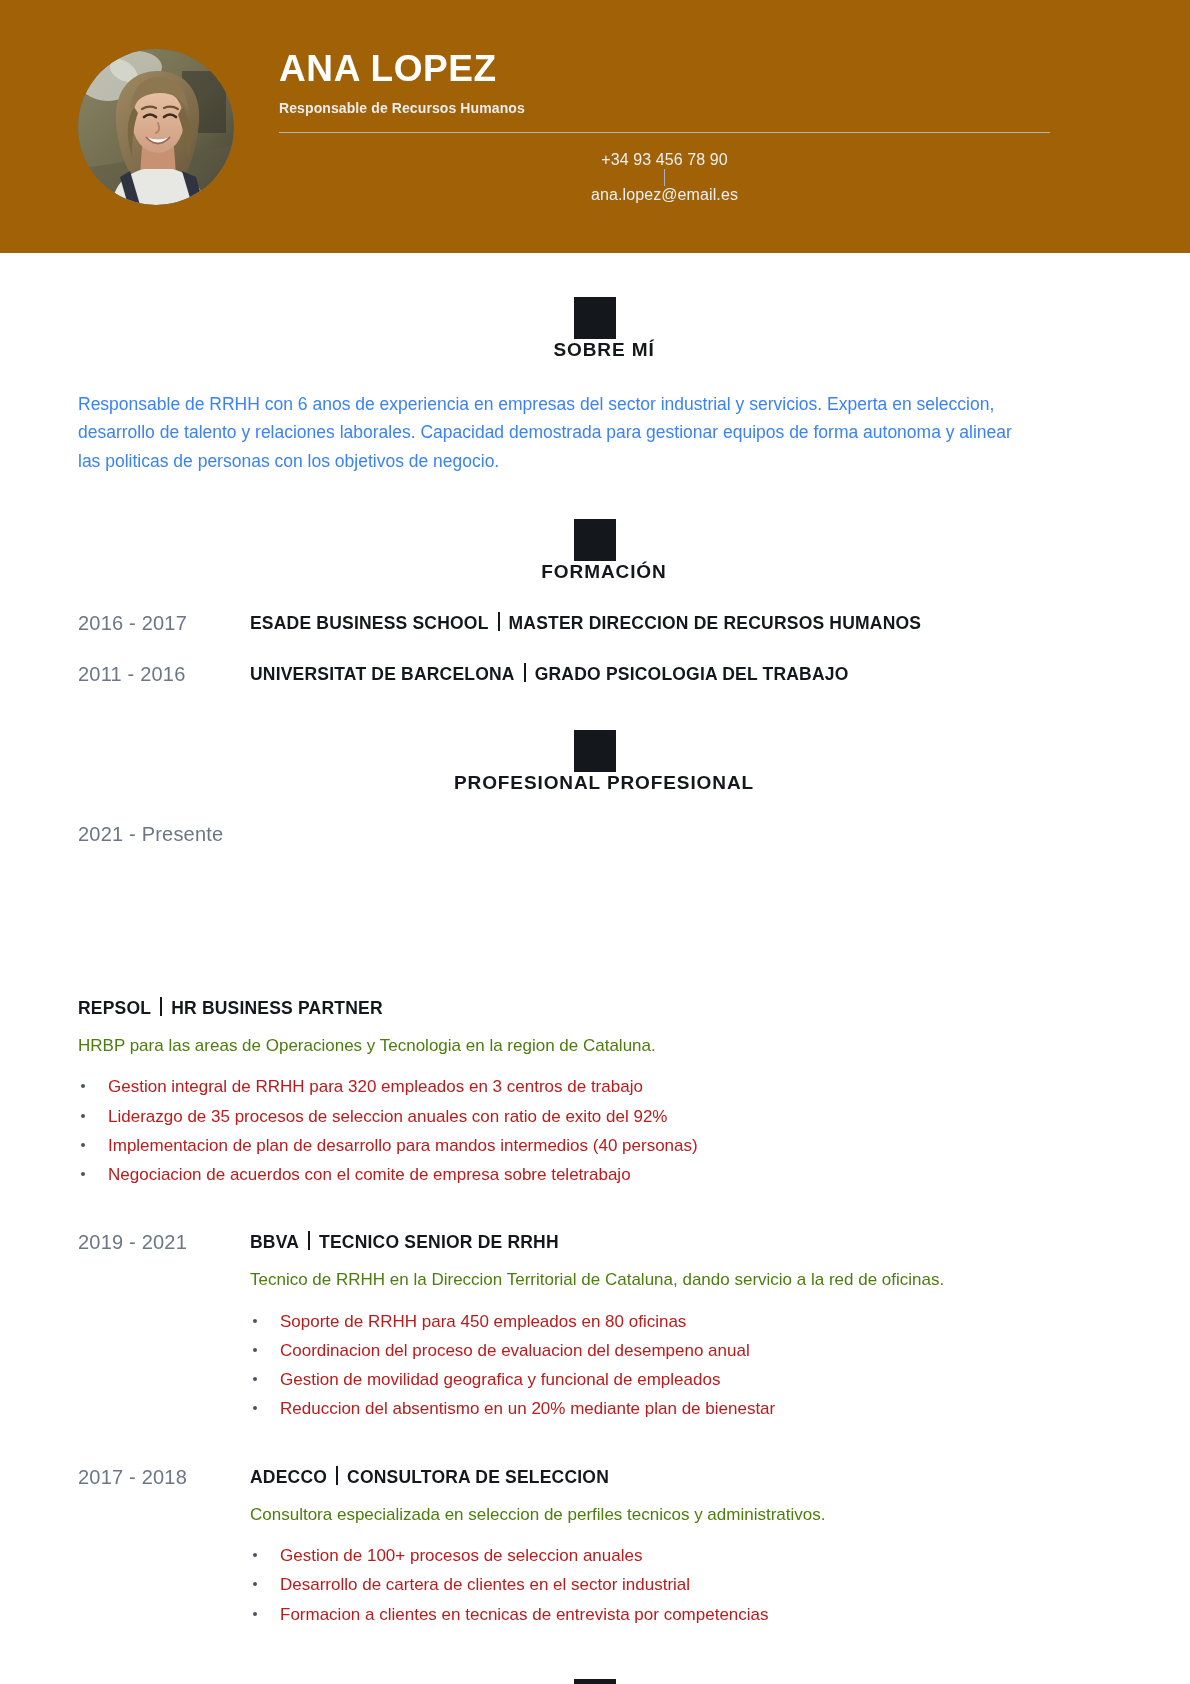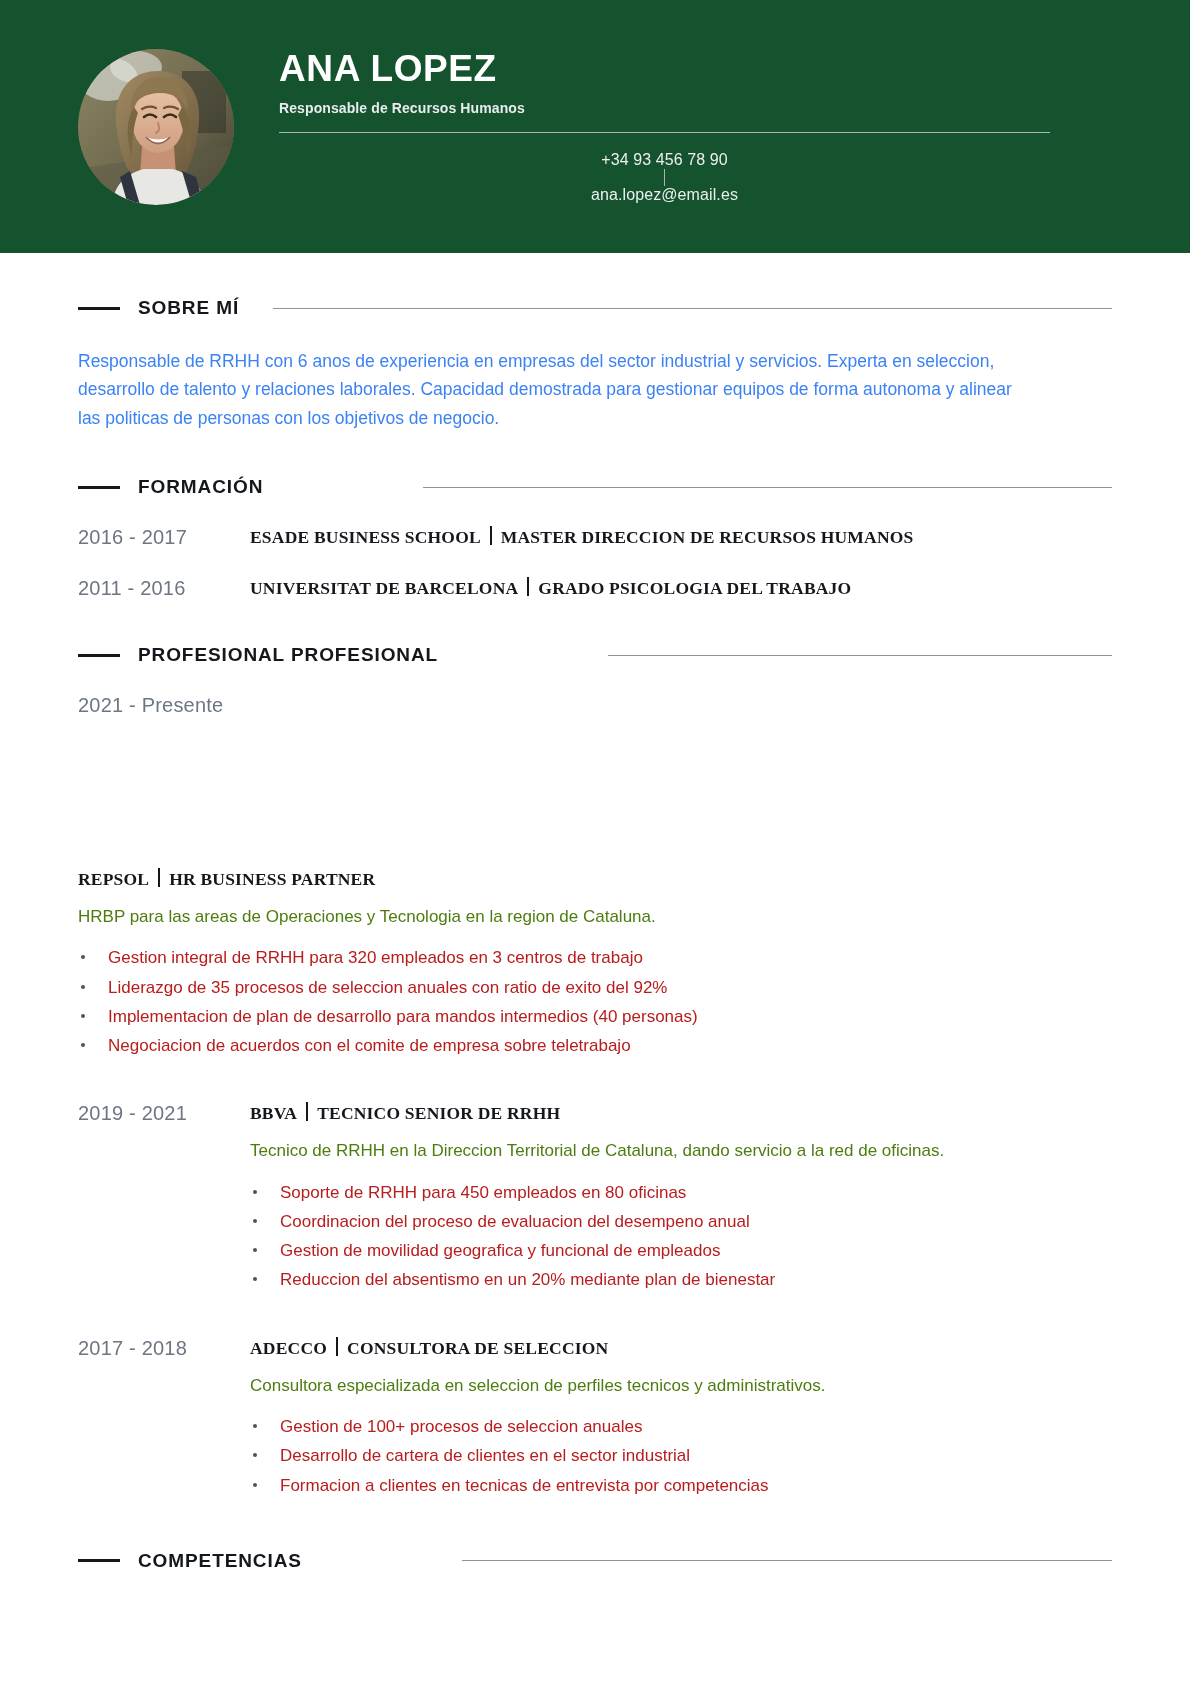--- a/index.html
+++ b/index.html
@@ -11,21 +11,21 @@
     font-family: "Liberation Sans", sans-serif;
     width: 1190px;
     height: 1684px;
     position: relative;
     overflow: hidden;
     color: #39414f;
   }
 
   
   .header {
-    background: #14532d;
+    background: #a16207;
     height: 253px;
     width: 1190px;
     box-sizing: border-box;
     display: flex;
     align-items: center;
     padding-left: 78px;
     position: relative;
   }
   .avatar {
     width: 156px;
@@ -84,20 +84,21 @@
   .content {
     padding: 0 78px 0 78px;
     box-sizing: border-box;
     width: 1190px;
   }
 
   .section-head {
     display: flex;
     align-items: center;
     margin-top: 44px;
+    flex-direction: column;
   }
   .section-head .dash {
     width: 42px;
     height: 3px;
     background: #14171c;
     flex: 0 0 42px;
   }
   .section-head .stitle {
     font-size: 19px;
     font-weight: bold;
@@ -138,21 +139,20 @@
 
   .entry-title {
     font-size: 17.5px;
     font-weight: bold;
     color: #14171c;
     letter-spacing: 0.2px;
     line-height: 1.25;
     margin: 0;
     display: flex;
     align-items: baseline;
-    font-family: Liberation Serif, serif;
   }
   .entry-title .bar {
     display: inline-block;
     width: 2px;
     height: 19px;
     background: #14171c;
     margin: 0 9px;
     position: relative;
     top: 2px;
   }

